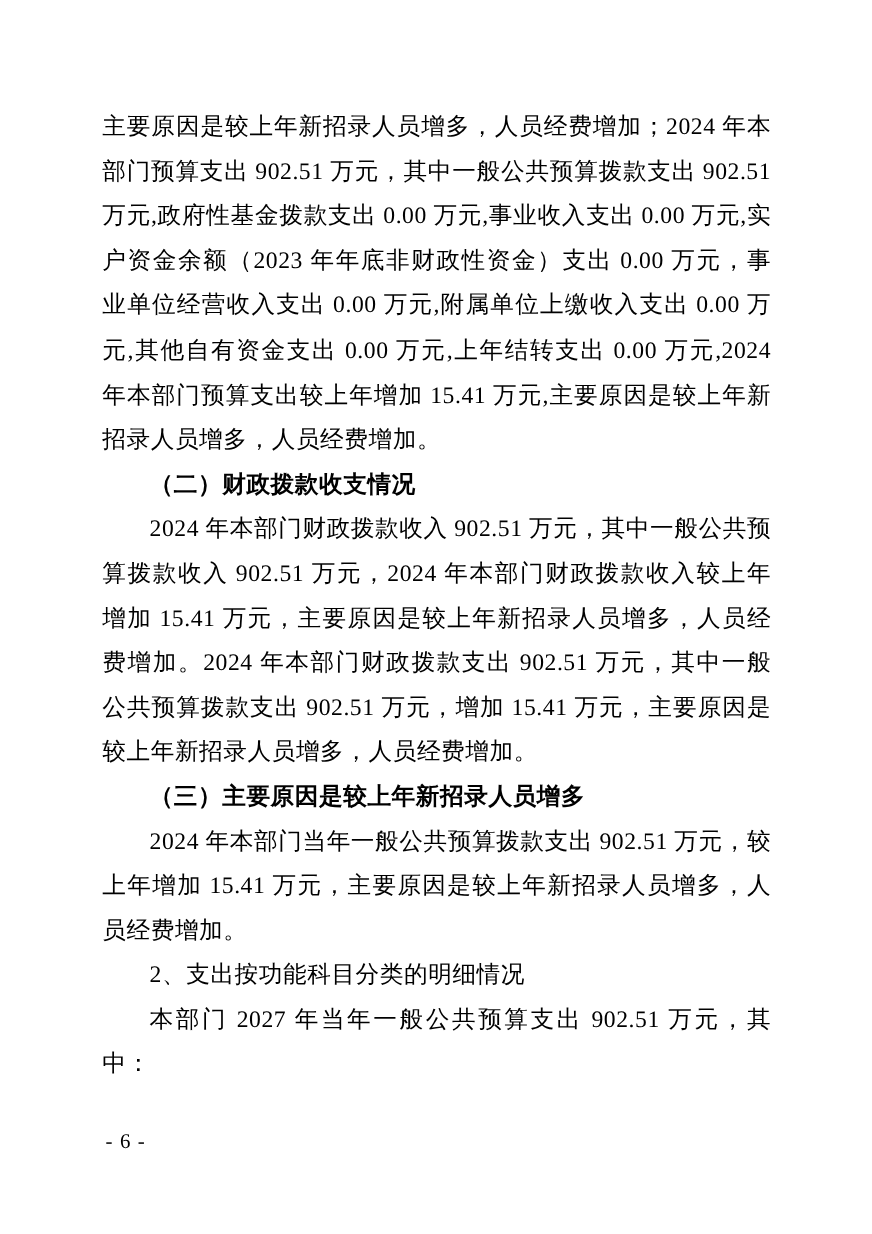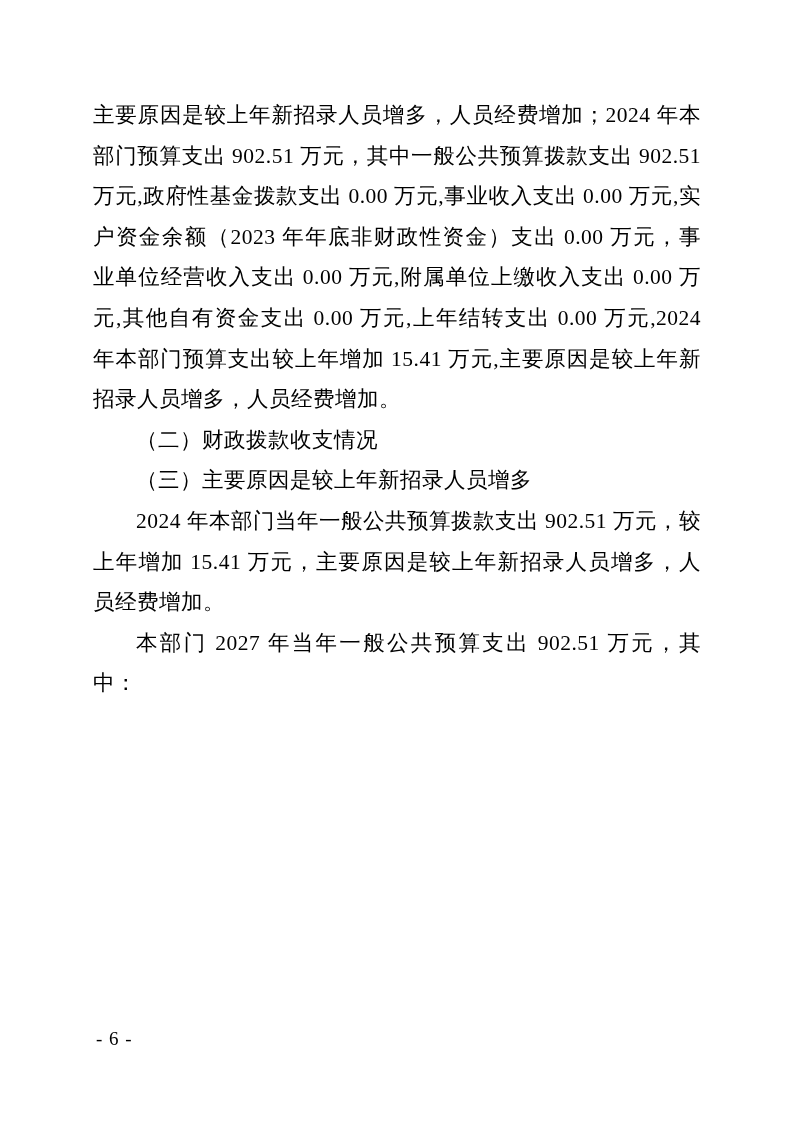--- a/index.html
+++ b/index.html
@@ -20,36 +20,38 @@
     top: 95px;
     width: 608px;
     font-size: 21.5px;
     line-height: 40.6px;
     text-align: justify;
     text-justify: inter-ideograph;
     letter-spacing: 0.5px;
   }
   .para { text-indent: 2em; }
   .para.noindent { text-indent: 0; }
-  .heading { font-weight: normal; }
+  .heading { font-weight: bold; }
   .page-number {
     position: absolute;
     left: 96px;
     top: 1026px;
     font-size: 19px;
     line-height: 26px;
     letter-spacing: 1px;
     font-family: "Liberation Serif", "DejaVu Serif", serif;
   }
 </style>
 </head>
 <body>
 
 <div class="page">
   <div class="content">
     <p class="para noindent">主要原因是较上年新招录人员增多，人员经费增加；2024 年本部门预算支出 902.51 万元，其中一般公共预算拨款支出 902.51 万元,政府性基金拨款支出 0.00 万元,事业收入支出 0.00 万元,实户资金余额（2023 年年底非财政性资金）支出 0.00 万元，事业单位经营收入支出 0.00 万元,附属单位上缴收入支出 0.00 万元,其他自有资金支出 0.00 万元,上年结转支出 0.00 万元,2024 年本部门预算支出较上年增加 15.41 万元,主要原因是较上年新招录人员增多，人员经费增加。</p>
     <p class="para heading">（二）财政拨款收支情况</p>
+    <p class="para">2024 年本部门财政拨款收入 902.51 万元，其中一般公共预算拨款收入 902.51 万元，2024 年本部门财政拨款收入较上年增加 15.41 万元，主要原因是较上年新招录人员增多，人员经费增加。2024 年本部门财政拨款支出 902.51 万元，其中一般公共预算拨款支出 902.51 万元，增加 15.41 万元，主要原因是较上年新招录人员增多，人员经费增加。</p>
     <p class="para heading">（三）主要原因是较上年新招录人员增多</p>
     <p class="para">2024 年本部门当年一般公共预算拨款支出 902.51 万元，较上年增加 15.41 万元，主要原因是较上年新招录人员增多，人员经费增加。</p>
+    <p class="para">2、支出按功能科目分类的明细情况</p>
     <p class="para">本部门 2027 年当年一般公共预算支出 902.51 万元，其中：</p>
   </div>
   <div class="page-number">- 6 -</div>
 </div>
 
 </body></html>

